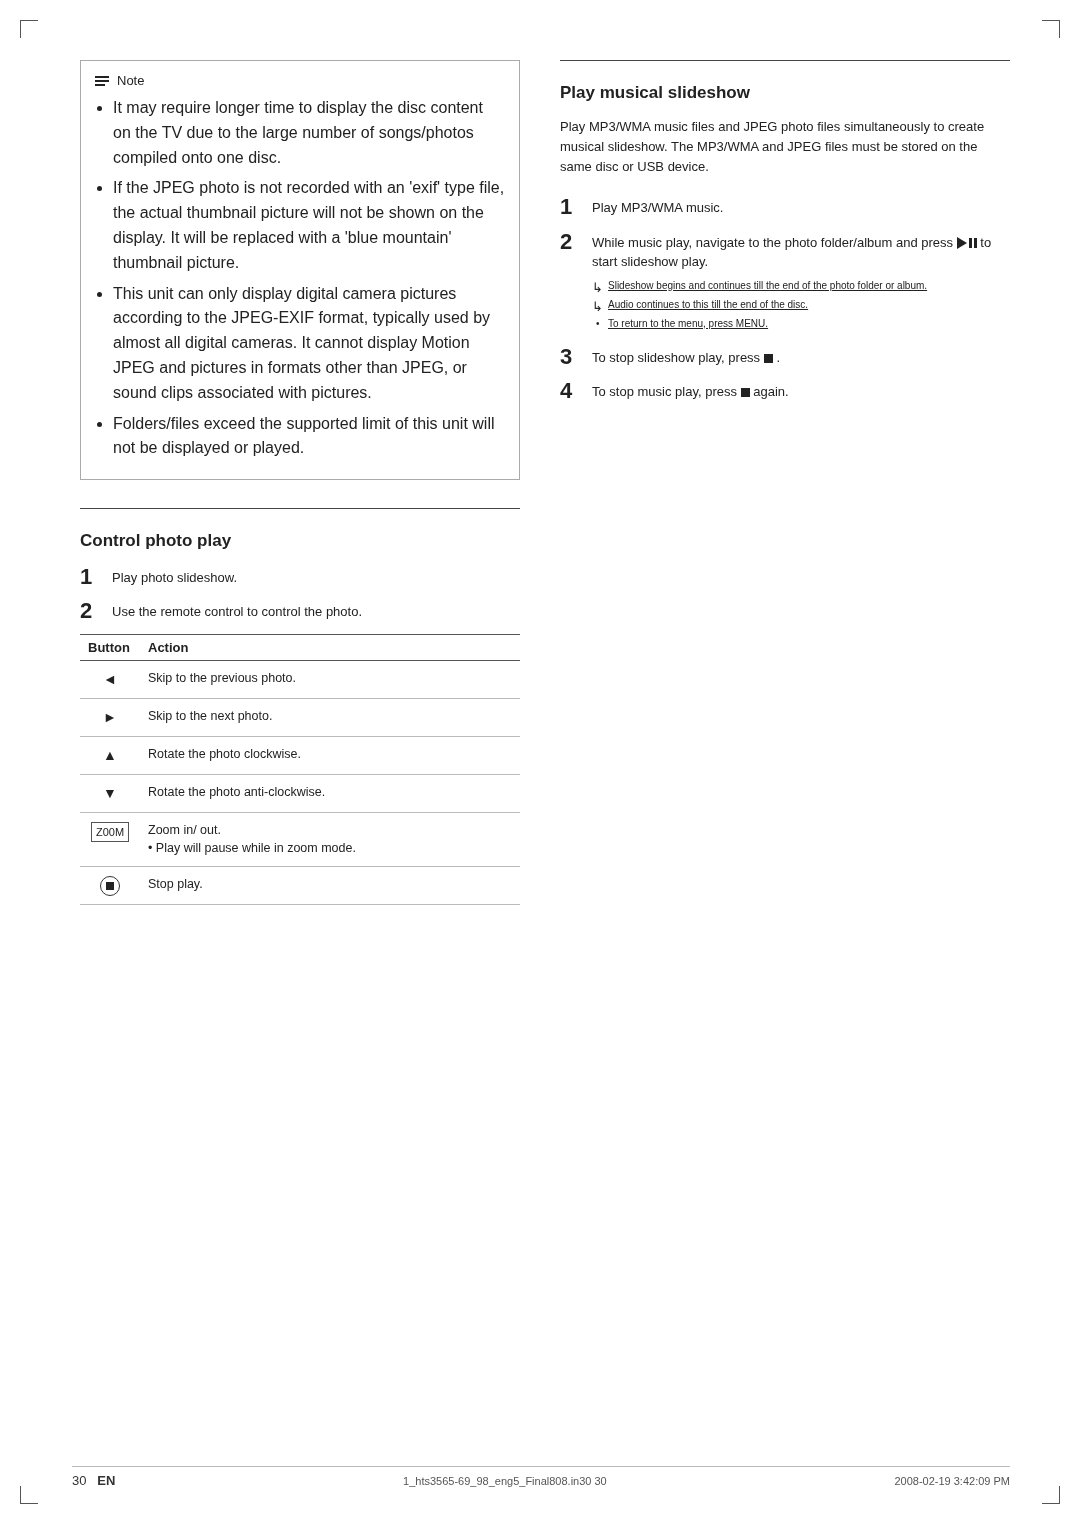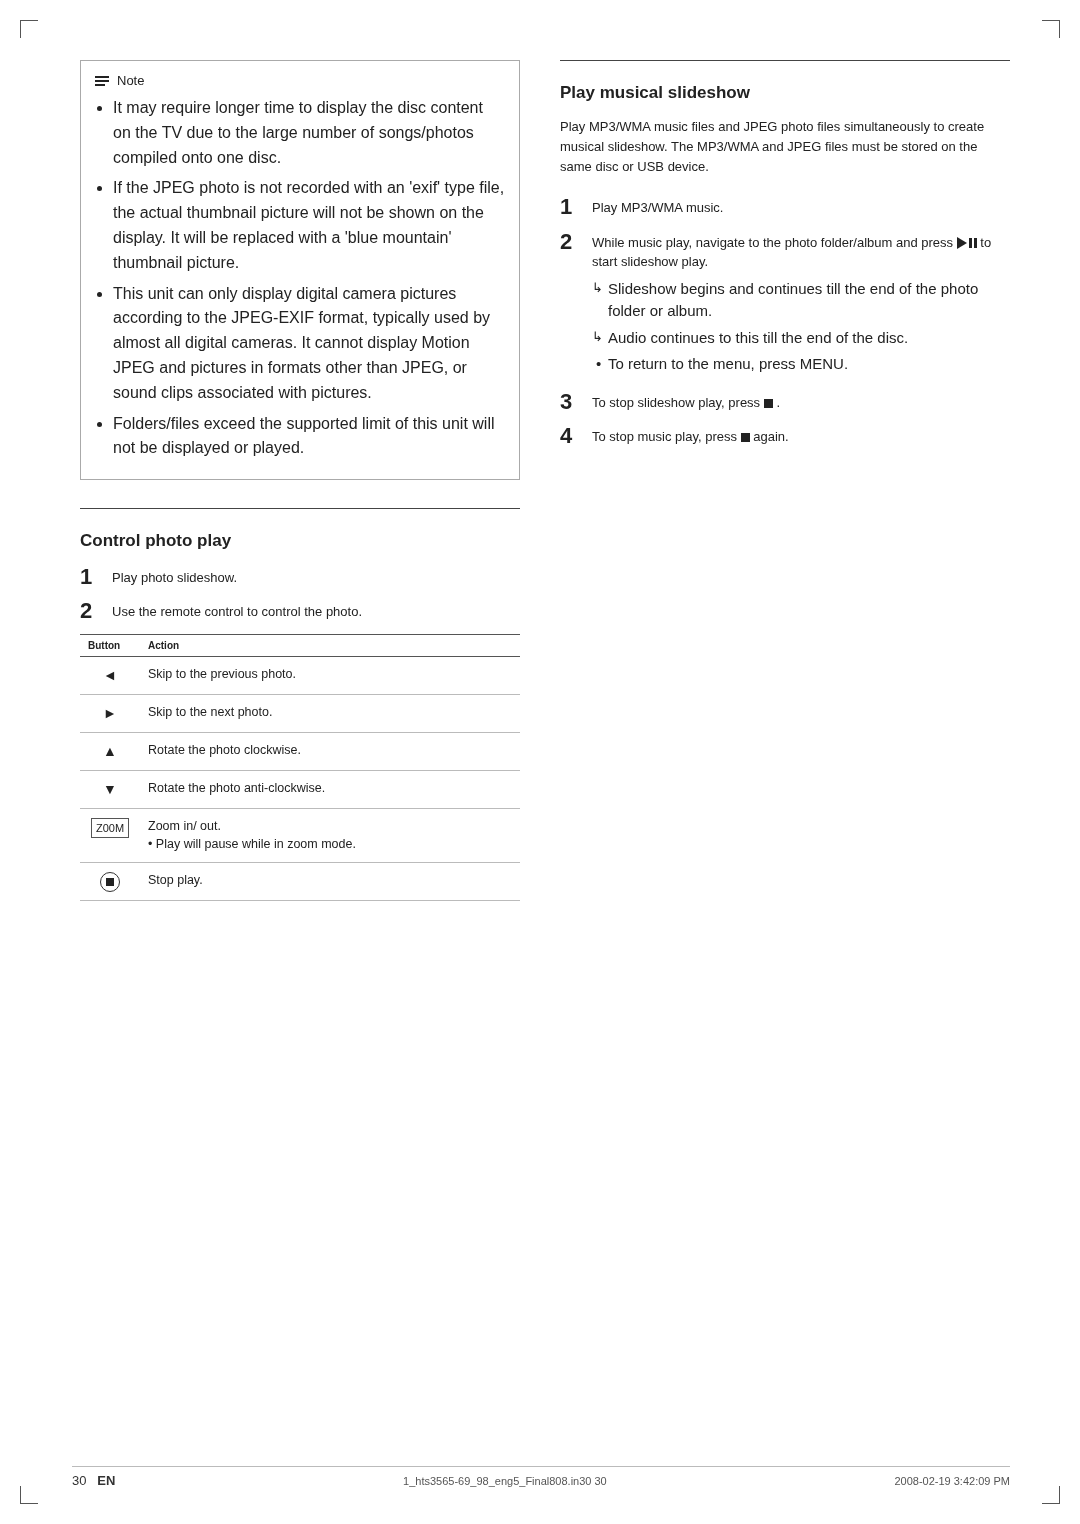--- a/index.html
+++ b/index.html
@@ -109,25 +109,26 @@
       font-size: 13px;
       line-height: 1.5;
       padding-top: 3px;
     }
     .sub-steps {
       margin-top: 6px;
       padding-left: 0;
       list-style: none;
     }
     .sub-steps li {
-      font-size: 15px;
+      font-size: 10px;
       line-height: 1.5;
       padding-left: 16px;
       position: relative;
       margin-bottom: 4px;
+      text-decoration: underline;
     }
     .sub-steps li.arrow::before {
       content: '↳';
       position: absolute;
       left: 0;
       font-size: 13px;
     }
     .sub-steps li.bullet::before {
       content: '•';
       position: absolute;
@@ -140,21 +141,21 @@
       border-collapse: collapse;
       margin-top: 10px;
       font-size: 12.5px;
     }
     .action-table thead tr th {
       border-top: 1px solid #555;
       border-bottom: 1px solid #555;
       padding: 5px 8px;
       text-align: left;
       font-weight: bold;
-      font-size: 10px;
+      font-size: 13px;
     }
     .action-table tbody tr td {
       border-bottom: 1px solid #bbb;
       padding: 8px 8px;
       vertical-align: top;
       line-height: 1.5;
     }
     .action-table tbody tr td:first-child {
       width: 60px;
       text-align: center;

